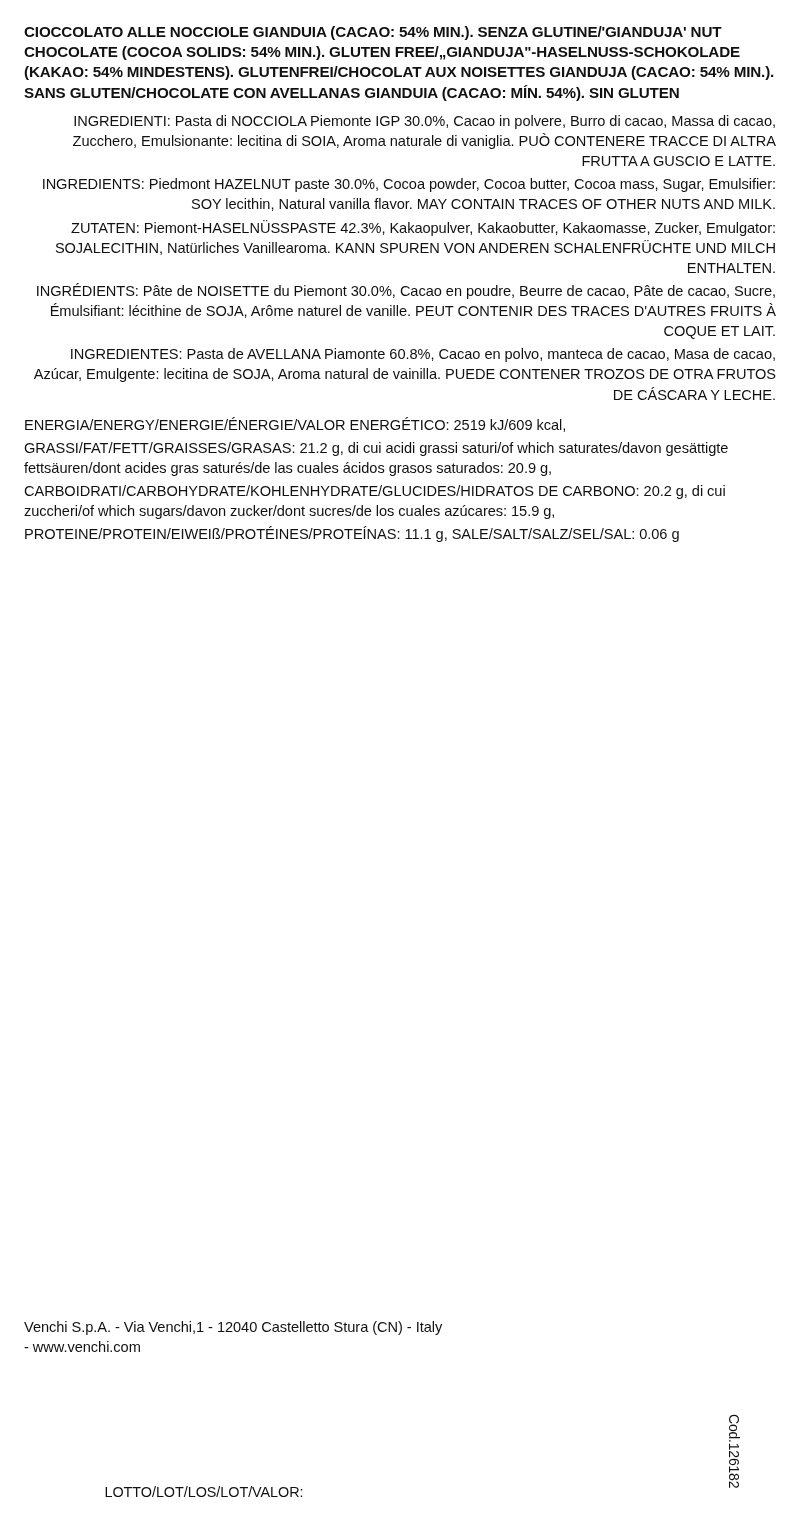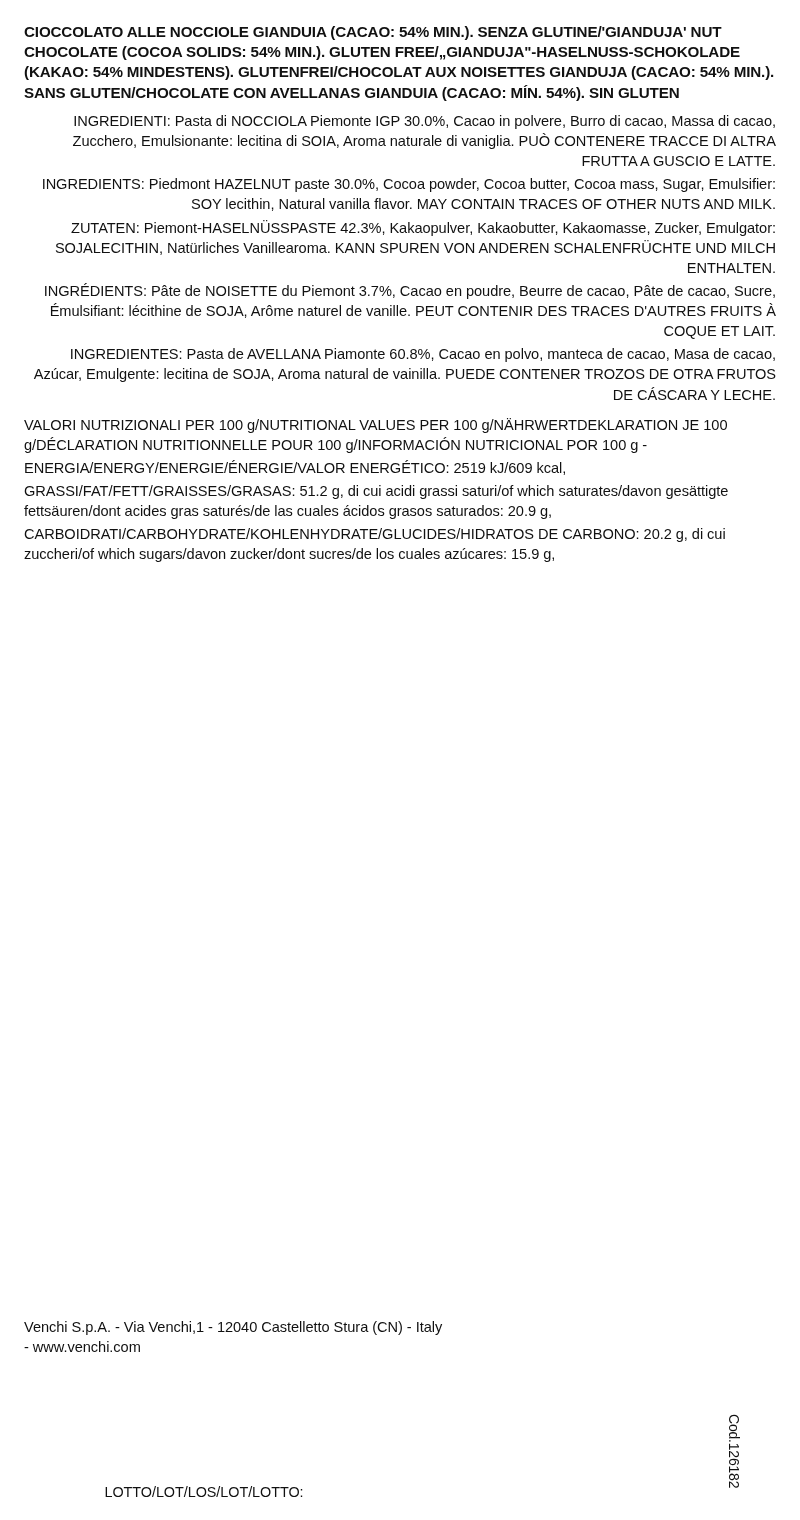--- a/index.html
+++ b/index.html
@@ -128,37 +128,37 @@
 
 <div class="page">
 
   <div class="label-block">
 
     <p class="product-title">CIOCCOLATO ALLE NOCCIOLE GIANDUIA (CACAO: 54% MIN.). SENZA GLUTINE/'GIANDUJA' NUT CHOCOLATE (COCOA SOLIDS: 54% MIN.). GLUTEN FREE/„GIANDUJA"-HASELNUSS-SCHOKOLADE (KAKAO: 54% MINDESTENS). GLUTENFREI/CHOCOLAT AUX NOISETTES GIANDUJA (CACAO: 54% MIN.). SANS GLUTEN/CHOCOLATE CON AVELLANAS GIANDUIA (CACAO: MÍN. 54%). SIN GLUTEN</p>
 
     <p class="ingredients-para">INGREDIENTI: Pasta di NOCCIOLA Piemonte IGP 30.0%, Cacao in polvere, Burro di cacao, Massa di cacao, Zucchero, Emulsionante: lecitina di SOIA, Aroma naturale di vaniglia. PUÒ CONTENERE TRACCE DI ALTRA FRUTTA A GUSCIO E LATTE.</p>
     <p class="ingredients-para">INGREDIENTS: Piedmont HAZELNUT paste 30.0%, Cocoa powder, Cocoa butter, Cocoa mass, Sugar, Emulsifier: SOY lecithin, Natural vanilla flavor. MAY CONTAIN TRACES OF OTHER NUTS AND MILK.</p>
     <p class="ingredients-para">ZUTATEN: Piemont-HASELNÜSSPASTE 42.3%, Kakaopulver, Kakaobutter, Kakaomasse, Zucker, Emulgator: SOJALECITHIN, Natürliches Vanillearoma. KANN SPUREN VON ANDEREN SCHALENFRÜCHTE UND MILCH ENTHALTEN.</p>
-    <p class="ingredients-para">INGRÉDIENTS: Pâte de NOISETTE du Piemont 3.7%, Cacao en poudre, Beurre de cacao, Pâte de cacao, Sucre, Émulsifiant: lécithine de SOJA, Arôme naturel de vanille. PEUT CONTENIR DES TRACES D'AUTRES FRUITS À COQUE ET LAIT.</p>
+    <p class="ingredients-para">INGRÉDIENTS: Pâte de NOISETTE du Piemont 30.0%, Cacao en poudre, Beurre de cacao, Pâte de cacao, Sucre, Émulsifiant: lécithine de SOJA, Arôme naturel de vanille. PEUT CONTENIR DES TRACES D'AUTRES FRUITS À COQUE ET LAIT.</p>
     <p class="ingredients-para">INGREDIENTES: Pasta de AVELLANA Piamonte 60.8%, Cacao en polvo, manteca de cacao, Masa de cacao, Azúcar, Emulgente: lecitina de SOJA, Aroma natural de vainilla. PUEDE CONTENER TROZOS DE OTRA FRUTOS DE CÁSCARA Y LECHE.</p>
 
     <div class="nutrition-block">
-      <p class="nutrition-line">VALORI NUTRIZIONALI PER 100 g/NUTRITIONAL VALUES PER 100 g/NÄHRWERTDEKLARATION JE 100 g/DÉCLARATION NUTRITIONNELLE POUR 100 g/INFORMACIÓN NUTRICIONAL POR 100 g -</p>
       <p class="nutrition-line">ENERGIA/ENERGY/ENERGIE/ÉNERGIE/VALOR ENERGÉTICO: 2519 kJ/609 kcal,</p>
-      <p class="nutrition-line">GRASSI/FAT/FETT/GRAISSES/GRASAS: 51.2 g, di cui acidi grassi saturi/of which saturates/davon gesättigte fettsäuren/dont acides gras saturés/de las cuales ácidos grasos saturados: 20.9 g,</p>
+      <p class="nutrition-line">GRASSI/FAT/FETT/GRAISSES/GRASAS: 21.2 g, di cui acidi grassi saturi/of which saturates/davon gesättigte fettsäuren/dont acides gras saturés/de las cuales ácidos grasos saturados: 20.9 g,</p>
       <p class="nutrition-line">CARBOIDRATI/CARBOHYDRATE/KOHLENHYDRATE/GLUCIDES/HIDRATOS DE CARBONO: 20.2 g, di cui zuccheri/of which sugars/davon zucker/dont sucres/de los cuales azúcares: 15.9 g,</p>
+      <p class="nutrition-line">PROTEINE/PROTEIN/EIWEIß/PROTÉINES/PROTEÍNAS: 11.1 g, SALE/SALT/SALZ/SEL/SAL: 0.06 g</p>
     </div>
 
   </div>
 
   <div class="footer">
 
     <div class="company-info">Venchi S.p.A. - Via Venchi,1 - 12040 Castelletto Stura (CN) - Italy - www.venchi.com</div>
 
 
-    <div class="lotto">LOTTO/LOT/LOS/LOT/LOTTO:</div>
+    <div class="lotto">LOTTO/LOT/LOS/LOT/VALOR:</div>
 
 
     <div class="code-vertical">Cod.126182</div>
 
   </div>
 
 </div>
 
 </body></html>

